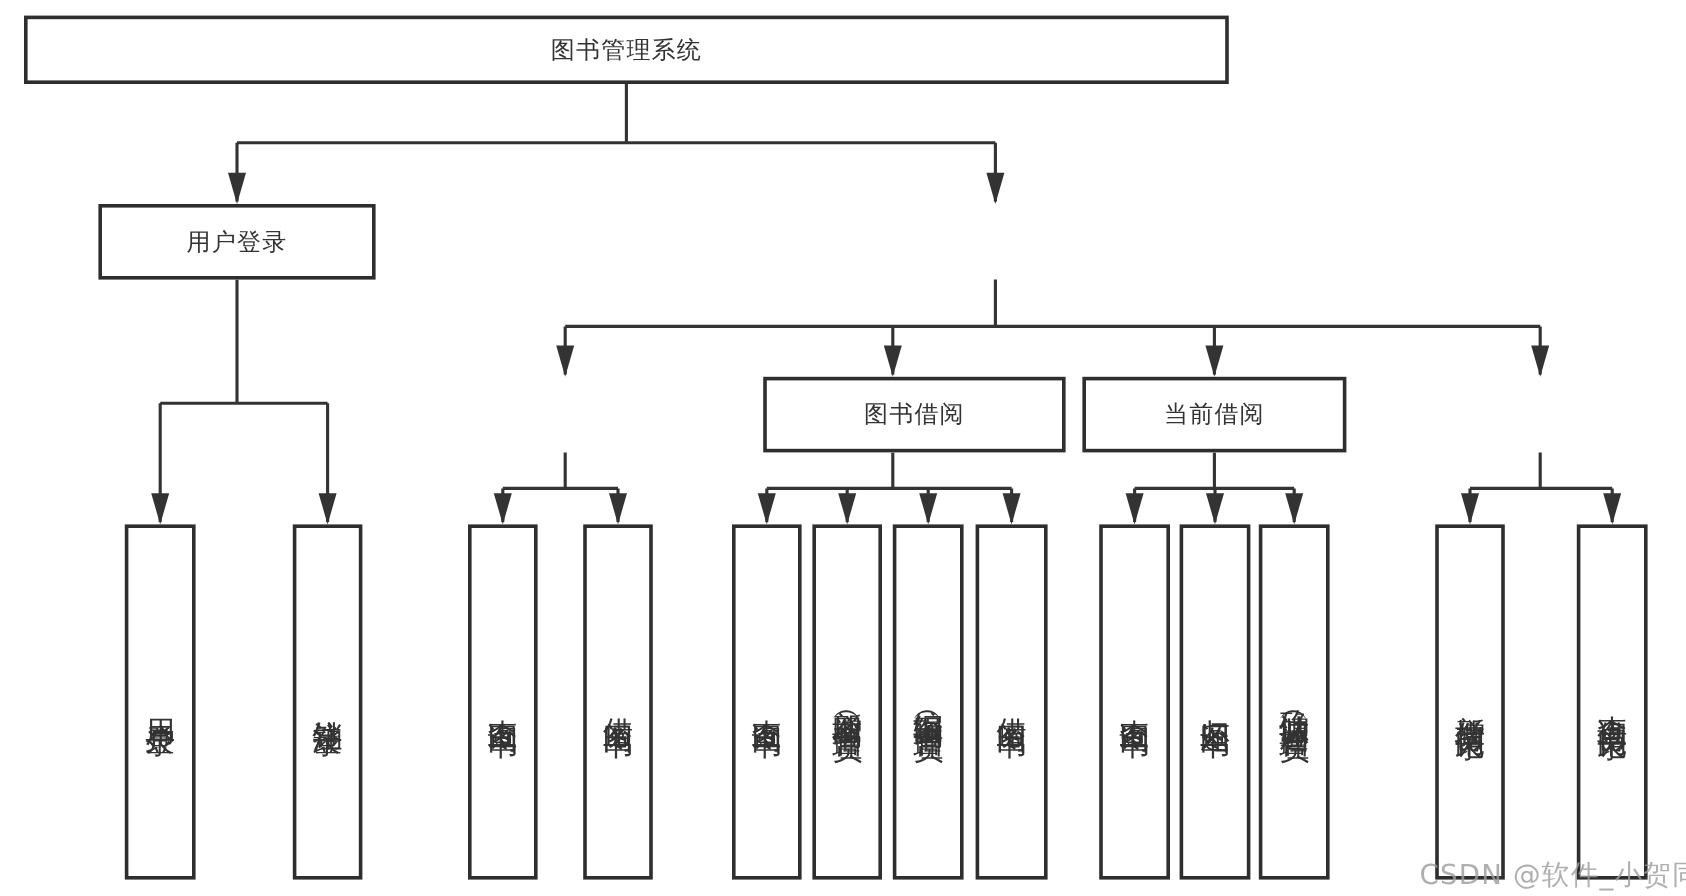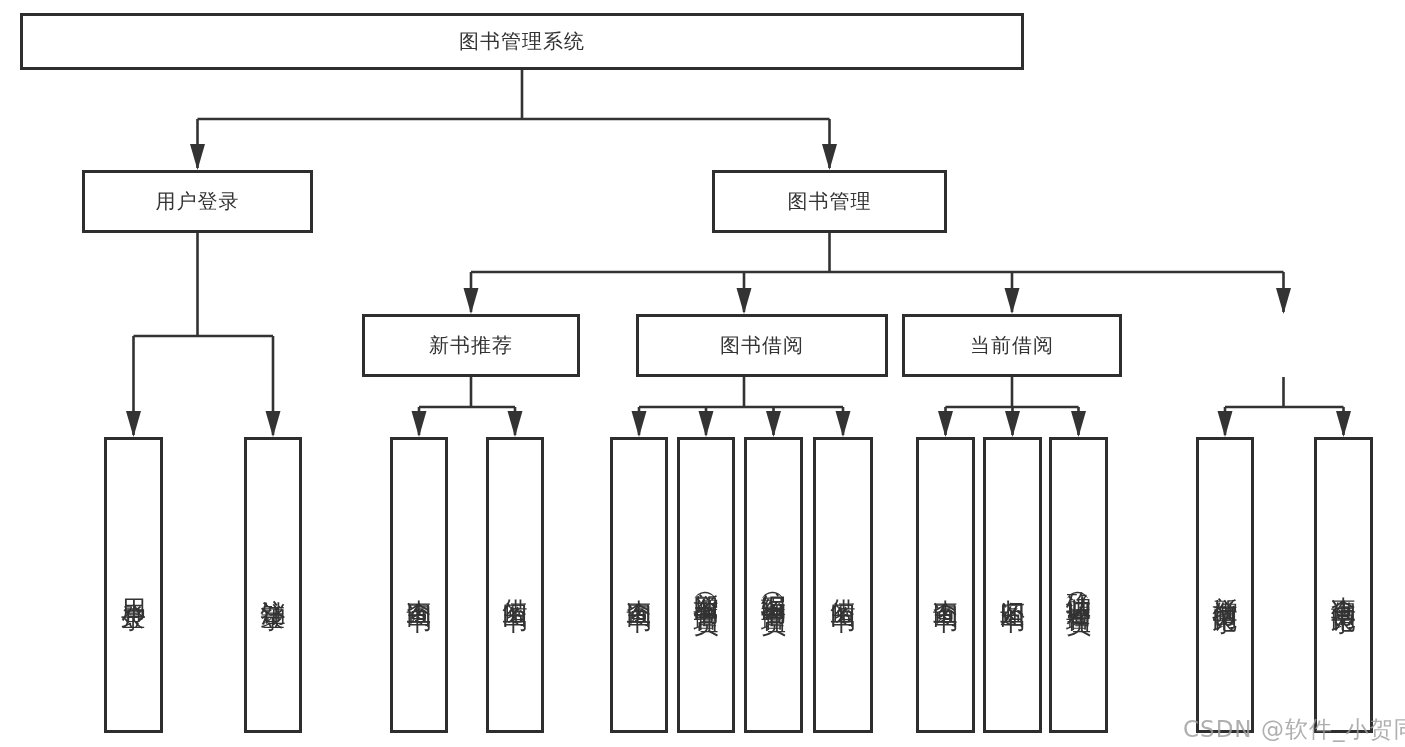--- a/index.html
+++ b/index.html
@@ -77,27 +77,21 @@
     </g>
   </svg>
 
   <div class="hbox" style="left:20px;top:13px;width:1004px;height:57px">
     <span>图书管理系统</span>
   </div>
 
   <div class="hbox" style="left:82px;top:170px;width:231px;height:63px">
     <span>用户登录</span>
   </div>
-  <div class="hbox" style="left:712px;top:170px;width:235px;height:63px">
-    <span>图书管理</span>
-  </div>
 
-  <div class="hbox" style="left:362px;top:314px;width:218px;height:63px">
-    <span>新书推荐</span>
-  </div>
   <div class="hbox" style="left:636px;top:314px;width:252px;height:63px">
     <span>图书借阅</span>
   </div>
   <div class="hbox" style="left:902px;top:314px;width:220px;height:63px">
     <span>当前借阅</span>
   </div>
 
   <div class="vbox" style="left:104px;width:59px">
     <span class="vtext">用户登录</span>
   </div>

